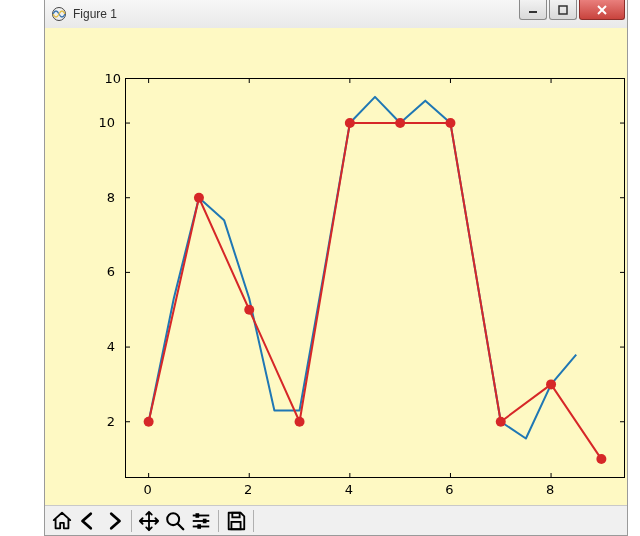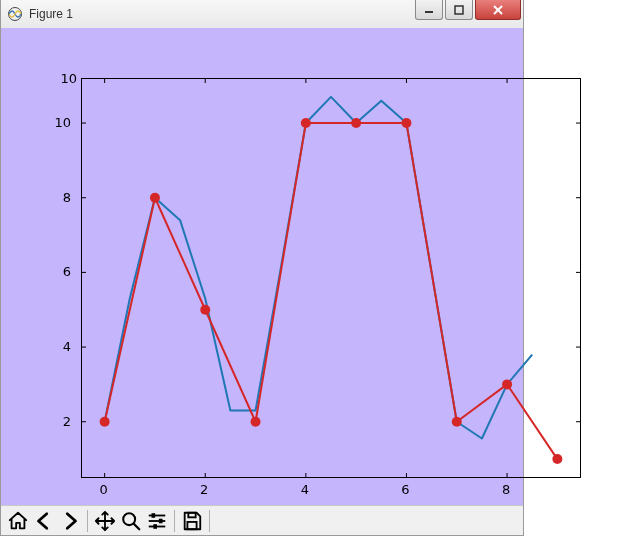--- a/index.html
+++ b/index.html
@@ -7,27 +7,28 @@
     padding: 0;
     width: 640px;
     height: 536px;
     font-family: "Segoe UI", Tahoma, sans-serif;
     font-size: 12px;
     background: #fff;
     overflow: hidden;
   }
   
   .window {
-    width: 524px;
+    width: 584px;
     height: 536px;
     background: #fff;
     position: relative;
     box-sizing: border-box;
     border: 1px solid #9a9a9a;
     border-top: none;
+    margin-left: 44px;
   }
   .titlebar {
     height: 28px;
     background: linear-gradient(#f7f7f7, #e9e9e9);
     border-bottom: 1px solid #c9c9c9;
     display: flex;
     align-items: center;
     padding-left: 6px;
     position: relative;
   }
@@ -74,21 +75,21 @@
   }
   .win-btn svg { display:block; }
 
   
   .figure-area {
     position: absolute;
     top: 28px;
     left: 0;
     right: 0;
     bottom: 30px;
-    background: #c4b5fd;
+    background: #fef9c3;
   }
   .axes {
     position: absolute;
     left: 80px;
     top: 50px;   
     width: 500px;
     height: 400px;
     border: 1px solid #000;
     box-sizing: border-box;
   }

